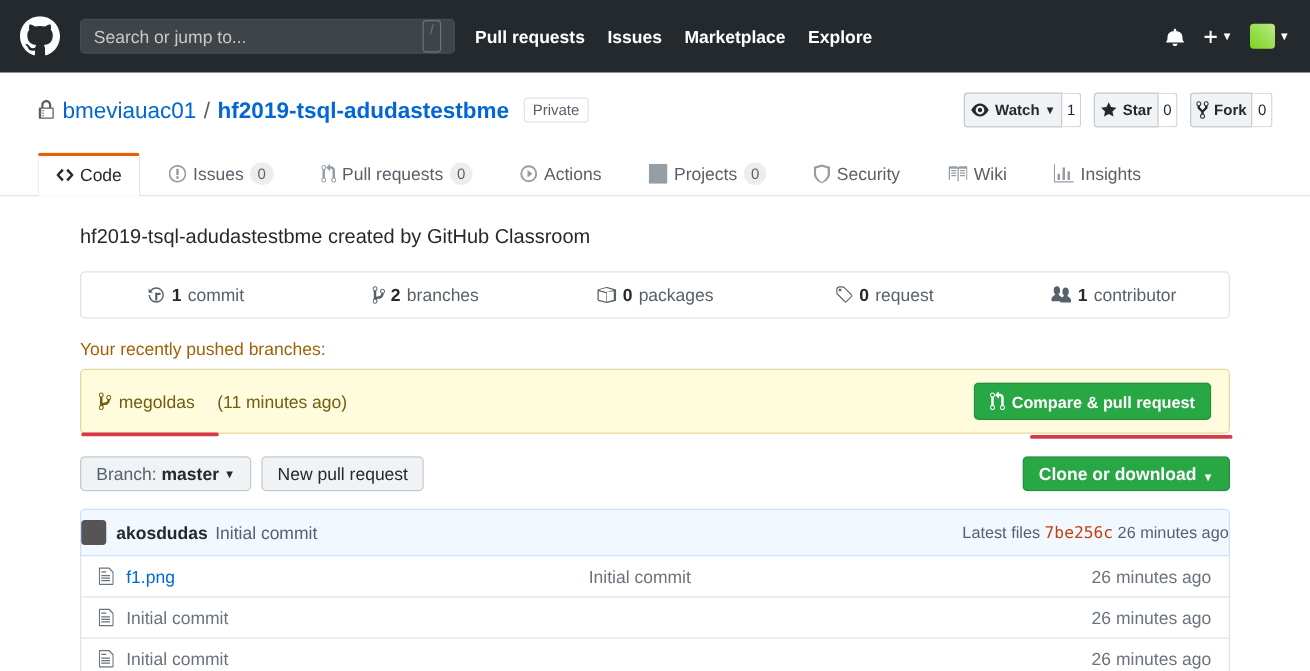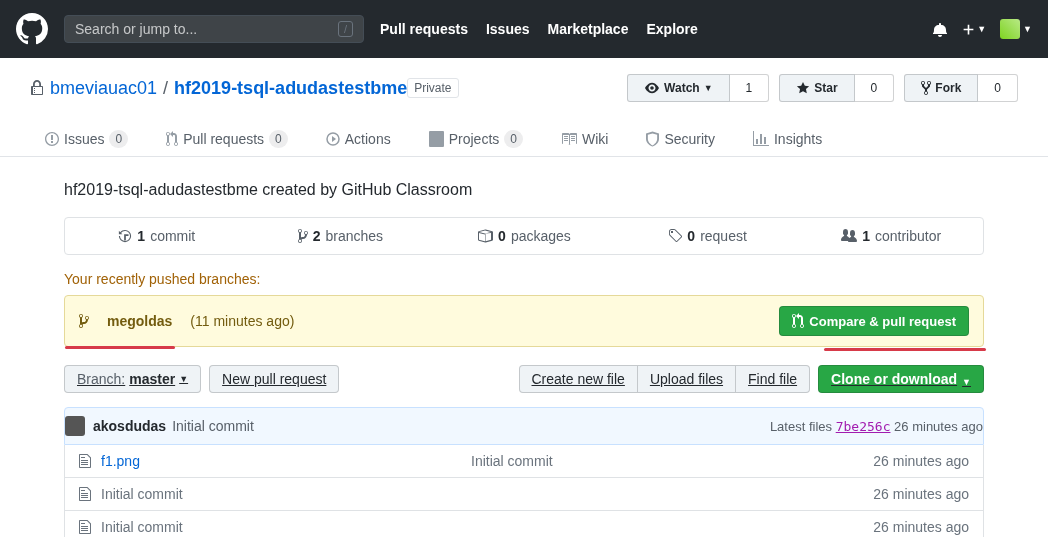--- a/index.html
+++ b/index.html
@@ -1,73 +1,73 @@
 <!DOCTYPE html>
 <html><head>
 <meta charset="utf-8">
 <style>
 * { margin: 0; padding: 0; box-sizing: border-box; }
 body { font-family: -apple-system, BlinkMacSystemFont, "Segoe UI", Helvetica, Arial, sans-serif; font-size: 14px; color: #24292e; background: #fff; }
 .header { background: #24292e; height: 58px; display: flex; align-items: center; padding: 0 16px; }
 .logo { width: 32px; height: 32px; fill: #fff; margin-right: 16px; cursor: pointer; }
-.search-box { background: #3f4448; border: 1px solid #444d56; border-radius: 4px; height: 28px; width: 300px; padding: 0 10px; display: flex; align-items: center; justify-content: space-between; margin-right: 16px; }
+.search-box { background: #3f4448; border: 1px solid #444d56; border-radius: 4px; height: 28px; width: 300px; padding: 0 10px; display: flex; justify-content: space-between; margin-right: 16px; }
 .search-box input { background: transparent; border: none; outline: none; color: #fff; font-size: 14px; flex: 1; }
 .search-box input::placeholder { color: rgba(255,255,255,0.7); }
 .slash { border: 1px solid #6a737d; border-radius: 3px; color: #6a737d; font-size: 11px; padding: 1px 5px; }
 .nav-links { display: flex; gap: 18px; }
 .nav-links a { color: #fff; text-decoration: none; font-weight: 600; font-size: 14px; }
 .header-right { margin-left: auto; display: flex; align-items: center; gap: 14px; }
 .bell, .plus-caret { fill: #fff; cursor: pointer; }
 .avatar-sm { width: 20px; height: 20px; background: linear-gradient(45deg,#7ed321,#b8e986); border-radius: 3px; cursor: pointer; }
 .repo-header { padding: 16px 30px 0 30px; }
 .repo-title { display: flex; align-items: center; font-size: 18px; margin-bottom: 20px; }
 .lock-icon { fill: #586069; margin-right: 6px; }
 .repo-title a { color: #0366d6; text-decoration: none; }
 .repo-title .sep { margin: 0 6px; color: #586069; }
 .repo-title .name { font-weight: 600; }
-.private-badge { border: 1px solid #e1e4e8; border-radius: 3px; padding: 2px 6px; font-size: 12px; color: #586069; margin-left: 0; }
+.private-badge { border: 1px solid #e1e4e8; border-radius: 3px; padding: 2px 6px; font-size: 12px; color: #586069; margin-left: 12px; }
 .repo-actions { margin-left: auto; display: flex; gap: 10px; }
 .btn-group { display: flex; }
-.btn { background: #eff3f6; border: 1px solid rgba(27,31,35,0.2); padding: 3px 16px; font-size: 12px; line-height: 20px; display: inline-flex; align-items: center; gap: 4px; cursor: pointer; }
+.btn { background: #eff3f6; border: 1px solid rgba(27,31,35,0.2); padding: 3px 4px; font-size: 12px; line-height: 20px; display: inline-flex; align-items: center; gap: 4px; cursor: pointer; }
 .btn.first { border-radius: 3px 0 0 3px; font-weight: 600; }
 .btn.count { background: #fff; border-left: 0; border-radius: 0 3px 3px 0; }
 .btn .caret { font-size: 9px; }
 .tabs { border-bottom: 1px solid #e1e4e8; padding: 0 30px; display: flex; gap: 8px; }
 .tab { padding: 7px 14px 8px; border: 1px solid transparent; border-bottom: none; display: flex; align-items: center; gap: 5px; color: #586069; cursor: pointer; font-size: 14px; }
 .tab.active { border-color: #e36209 #e1e4e8 transparent; border-top: 3px solid #e36209; border-radius: 3px 3px 0 0; margin-bottom: -1px; background: #fff; color: #24292e; padding-top: 5px; }
 .tab .icon { fill: #959da5; }
 .tab.active .icon { fill: #24292e; }
 .counter { background: rgba(27,31,35,0.08); border-radius: 20px; padding: 2px 6px; font-size: 12px; color: #586069; }
 .container { max-width: 980px; margin: 0 auto; padding: 24px 30px 0 30px; }
 .desc { font-size: 16px; color: #24292e; margin-bottom: 18px; }
 .stats-bar { display: flex; border: 1px solid #dfe2e5; border-radius: 4px; margin-bottom: 16px; }
 .stat { flex: 1; text-align: center; padding: 10px; color: #586069; display: flex; align-items: center; justify-content: center; gap: 5px; cursor: pointer; }
 .stat .icon { fill: #586069; }
 .pushed-label { color: #a16207; font-size: 14px; margin-bottom: 8px; }
 .branch-alert { background: #fffbdd; border: 1px solid #e5d999; border-radius: 4px; padding: 10px 14px; display: flex; align-items: center; margin-bottom: 18px; position: relative; }
 .branch-alert .branch-icon { fill: #735c0f; margin-right: 6px; }
-.branch-name-a { color: #735c0f; font-weight: 700; text-decoration: none; margin-left: 12px; }
+.branch-name-a { color: #735c0f; font-weight: 400; text-decoration: none; }
 .branch-time { color: #735c0f; margin-left: 18px; }
 .btn-green { background: #28a745; color: #fff; border: 1px solid rgba(27,31,35,0.2); border-radius: 4px; padding: 6px 12px; font-size: 13px; font-weight: 600; margin-left: auto; display: inline-flex; align-items: flex-end; gap: 5px; cursor: pointer; }
 .btn-green .icon { fill: #fff; }
 .underline-red { position: absolute; height: 3px; background: #d73a49; border-radius: 2px; }
-.toolbar { display: flex; gap: 8px; margin-bottom: 14px; align-items: center; text-decoration: underline; }
+.toolbar { display: flex; gap: 8px; margin-bottom: 14px; align-items: center; }
 .btn-std { background: #eff3f6; border: 1px solid rgba(27,31,35,0.2); border-radius: 4px; padding: 5px 12px; font-size: 14px; cursor: pointer; display: inline-flex; align-items: center; gap: 4px; }
 .btn-std .label { color: #586069; }
 .spacer { flex: 1; }
 .seg { display: flex; }
 .seg .btn-std { border-radius: 0; margin-left: -1px; }
 .seg .btn-std:first-child { border-radius: 4px 0 0 4px; margin-left: 0; }
 .seg .btn-std:last-child { border-radius: 0 4px 4px 0; }
 .commit-bar { background: #f1f8ff; border: 1px solid #c8e1ff; border-radius: 4px 4px 0 0; padding: 8px 0; display: flex; align-items: center; }
 .commit-avatar { width: 20px; height: 20px; border-radius: 3px; background: #555; margin-right: 8px; }
 .commit-author { font-weight: 600; margin-right: 6px; }
 .commit-msg { color: #586069; }
 .commit-meta { margin-left: auto; color: #586069; font-size: 13px; }
-.commit-meta .sha { font-family: SFMono-Regular, Consolas, monospace; color: #a21caf; text-decoration: underline; }
+.commit-meta .sha { font-family: SFMono-Regular, Consolas, monospace; color: #c2410c; }
 .file-row { border: 1px solid #dfe2e5; border-top: none; padding: 8px 14px; display: flex; align-items: center; }
 .file-icon { fill: #6a737d; margin-right: 10px; }
 .file-name { color: #0366d6; text-decoration: none; flex: 0 0 370px; }
 .file-msg { color: #6a737d; flex: 1; }
 .file-time { color: #6a737d; margin-left: auto; }
 strong { font-weight: 600; color: #24292e; }
 </style>
 </head>
 <body>
 
@@ -138,20 +138,26 @@
             </svg>
           <span>Fork</span>
         </span>
         <span class="btn count">0</span>
       </div>
     </div>
   </div>
 </div>
 
 <div class="tabs">
+  <div class="tab active">
+    <svg class="icon" width="14" height="16" viewBox="0 0 14 16">
+        <path d="M9.5 3L8 4.5 11.5 8 8 11.5 9.5 13 14 8 9.5 3zm-5 0L0 8l4.5 5L6 11.5 2.5 8 6 4.5 4.5 3z"></path>
+      </svg>
+    <span>Code</span>
+  </div>
   <div class="tab">
     <svg class="icon" width="14" height="16" viewBox="0 0 14 16">
         <path d="M7 2.3c3.14 0 5.7 2.56 5.7 5.7s-2.56 5.7-5.7 5.7A5.71 5.71 0 011.3 8c0-3.14 2.56-5.7 5.7-5.7zM7 1C3.14 1 0 4.14 0 8s3.14 7 7 7 7-3.14 7-7-3.14-7-7-7zm1 3H6v5h2V4zm0 6H6v2h2v-2z"></path>
       </svg>
     <span>Issues</span>
       <span class="counter">0</span>
   </div>
   <div class="tab">
     <svg class="icon" width="12" height="16" viewBox="0 0 12 16">
         <path d="M11 11.28V5c-.03-.78-.34-1.47-.94-2.06C9.46 2.35 8.78 2.03 8 2H7V0L4 3l3 3V4h1c.27.02.48.11.69.31.21.2.3.42.31.69v6.28A1.993 1.993 0 0010 15a1.993 1.993 0 001-3.72zm-1 2.92c-.66 0-1.2-.55-1.2-1.2 0-.65.55-1.2 1.2-1.2.65 0 1.2.55 1.2 1.2 0 .65-.55 1.2-1.2 1.2zM4 3c0-1.11-.89-2-2-2a1.993 1.993 0 00-1 3.72v6.56A1.993 1.993 0 002 15a1.993 1.993 0 001-3.72V4.72c.59-.34 1-.98 1-1.72zm-.8 10c0 .66-.55 1.2-1.2 1.2-.65 0-1.2-.55-1.2-1.2 0-.65.55-1.2 1.2-1.2.65 0 1.2.55 1.2 1.2zM2 4.2C1.34 4.2.8 3.65.8 3c0-.65.55-1.2 1.2-1.2.65 0 1.2.55 1.2 1.2 0 .65-.55 1.2-1.2 1.2z"></path>
@@ -167,30 +173,30 @@
     <span>Actions</span>
   </div>
   <div class="tab">
     <svg class="icon" width="15" height="16" viewBox="0 0 15 16">
         <path d="M10 12h3V2h-3v10zm-4-2h3V2H6v8zm-4 4h3V2H2v12zm-1 1h13V1H1v14zM14 0H1a1 1 0 00-1 1v14a1 1 0 001 1h13a1 1 0 001-1V1a1 1 0 00-1-1z"></path>
       </svg>
     <span>Projects</span>
       <span class="counter">0</span>
   </div>
   <div class="tab">
+    <svg class="icon" width="13" height="16" viewBox="0 0 14 16">
+        <path d="M7 0L0 2v6.02C0 12.69 5.31 16 7 16s7-3.31 7-7.98V2L7 0zm5 8.02C12 11.92 7.48 14.95 7 14.95c-.48 0-5-3.03-5-6.93V3.39l5-1.42 5 1.42v4.63z"></path>
+      </svg>
+    <span>Security</span>
+  </div>
+  <div class="tab">
     <svg class="icon" width="16" height="16" viewBox="0 0 16 16">
         <path d="M3 5h4v1H3V5zm0 3h4V7H3v1zm0 2h4V9H3v1zm11-5h-4v1h4V5zm0 2h-4v1h4V7zm0 2h-4v1h4V9zm2-6v9c0 .55-.45 1-1 1H9.5l-1 1-1-1H2c-.55 0-1-.45-1-1V3c0-.55.45-1 1-1h5.5l1 1 1-1H15c.55 0 1 .45 1 1zM8 4H2v9h6V4zm7 0H9v9h6V4z"></path>
       </svg>
     <span>Wiki</span>
-  </div>
-  <div class="tab">
-    <svg class="icon" width="13" height="16" viewBox="0 0 14 16">
-        <path d="M7 0L0 2v6.02C0 12.69 5.31 16 7 16s7-3.31 7-7.98V2L7 0zm5 8.02C12 11.92 7.48 14.95 7 14.95c-.48 0-5-3.03-5-6.93V3.39l5-1.42 5 1.42v4.63z"></path>
-      </svg>
-    <span>Security</span>
   </div>
   <div class="tab">
     <svg class="icon" width="16" height="16" viewBox="0 0 16 16">
         <path d="M16 14v1H0V0h1v14h15zM5 13H3V8h2v5zm4 0H7V3h2v10zm4 0h-2V6h2v7z"></path>
       </svg>
     <span>Insights</span>
   </div>
 </div>
 
 <div class="container">
@@ -253,25 +259,20 @@
   </div>
 
   <div class="toolbar">
     <span class="btn-std">
       <span class="label">Branch:</span>
       <strong>master</strong>
       <span style="font-size:9px">▼</span>
     </span>
     <span class="btn-std">New pull request</span>
     <div class="spacer"></div>
-    <div class="seg">
-      <span class="btn-std">Create new file</span>
-      <span class="btn-std">Upload files</span>
-      <span class="btn-std">Find file</span>
-    </div>
     <span class="btn-green" style="border-radius:4px;padding:5px 12px;font-size:14px">
       <span>Clone or download</span>
       <span style="font-size:9px">▼</span>
     </span>
   </div>
 
   <div class="commit-bar">
     <div class="commit-avatar"></div>
     <span class="commit-author">akosdudas</span>
     <span class="commit-msg">Initial commit</span>

